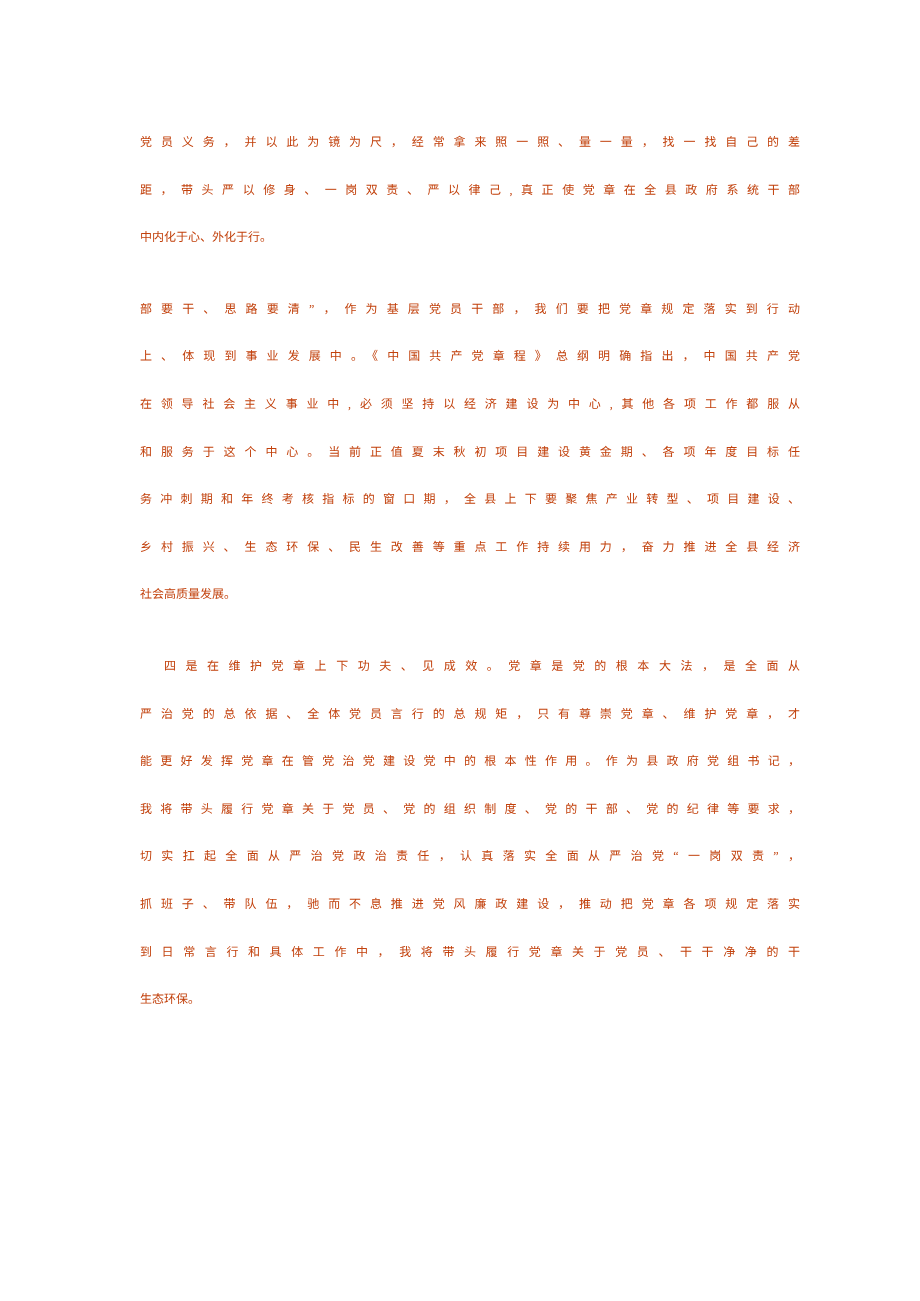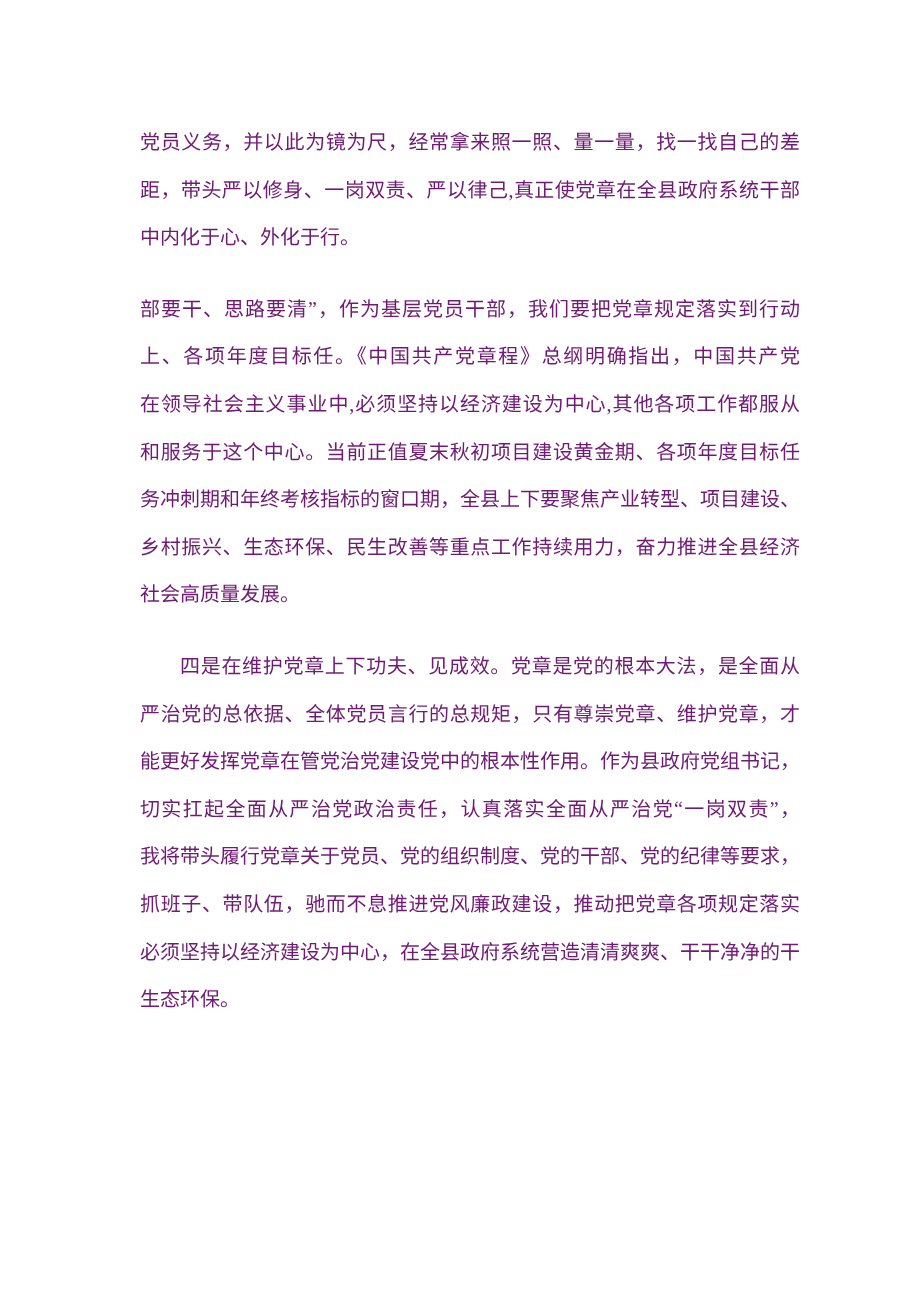--- a/index.html
+++ b/index.html
@@ -21,23 +21,23 @@
     left: 140px;
     top: 119px;
     width: 660px;
   }
   .para {
     margin: 0 0 24px 0;
     padding: 0;
   }
   .line {
     font-family: "Liberation Serif", "DejaVu Serif", serif;
-    font-size: 20px;
+    font-size: 12px;
     line-height: 47.6px;
-    color: #701a75;
+    color: #c2410c;
     text-align: justify;
     text-align-last: justify;
     text-justify: inter-character;
     letter-spacing: 0;
   }
   .line.last {
     text-align-last: left;
   }
   .para.indent .line.first {
     text-indent: 2em;
@@ -48,31 +48,31 @@
 
 <div class="page">
   <div class="doc-body" id="doc-body">
       <div class="para">
         <div class="line first">党员义务，并以此为镜为尺，经常拿来照一照、量一量，找一找自己的差</div>
         <div class="line">距，带头严以修身、一岗双责、严以律己,真正使党章在全县政府系统干部</div>
         <div class="line last">中内化于心、外化于行。</div>
       </div>
       <div class="para indent">
         <div class="line">部要干、思路要清”，作为基层党员干部，我们要把党章规定落实到行动</div>
-        <div class="line">上、各项年度目标任。《中国共产党章程》总纲明确指出，中国共产党</div>
+        <div class="line">上、体现到事业发展中。《中国共产党章程》总纲明确指出，中国共产党</div>
         <div class="line">在领导社会主义事业中,必须坚持以经济建设为中心,其他各项工作都服从</div>
         <div class="line">和服务于这个中心。当前正值夏末秋初项目建设黄金期、各项年度目标任</div>
         <div class="line">务冲刺期和年终考核指标的窗口期，全县上下要聚焦产业转型、项目建设、</div>
         <div class="line">乡村振兴、生态环保、民生改善等重点工作持续用力，奋力推进全县经济</div>
         <div class="line last">社会高质量发展。</div>
       </div>
       <div class="para indent">
         <div class="line first">四是在维护党章上下功夫、见成效。党章是党的根本大法，是全面从</div>
         <div class="line">严治党的总依据、全体党员言行的总规矩，只有尊崇党章、维护党章，才</div>
         <div class="line">能更好发挥党章在管党治党建设党中的根本性作用。作为县政府党组书记，</div>
+        <div class="line">我将带头履行党章关于党员、党的组织制度、党的干部、党的纪律等要求，</div>
         <div class="line">切实扛起全面从严治党政治责任，认真落实全面从严治党“一岗双责”，</div>
-        <div class="line">我将带头履行党章关于党员、党的组织制度、党的干部、党的纪律等要求，</div>
         <div class="line">抓班子、带队伍，驰而不息推进党风廉政建设，推动把党章各项规定落实</div>
-        <div class="line">必须坚持以经济建设为中心，在全县政府系统营造清清爽爽、干干净净的干</div>
+        <div class="line">到日常言行和具体工作中，我将带头履行党章关于党员、干干净净的干</div>
         <div class="line last">生态环保。</div>
       </div>
     </div>
 </div>
 
 </body></html>

